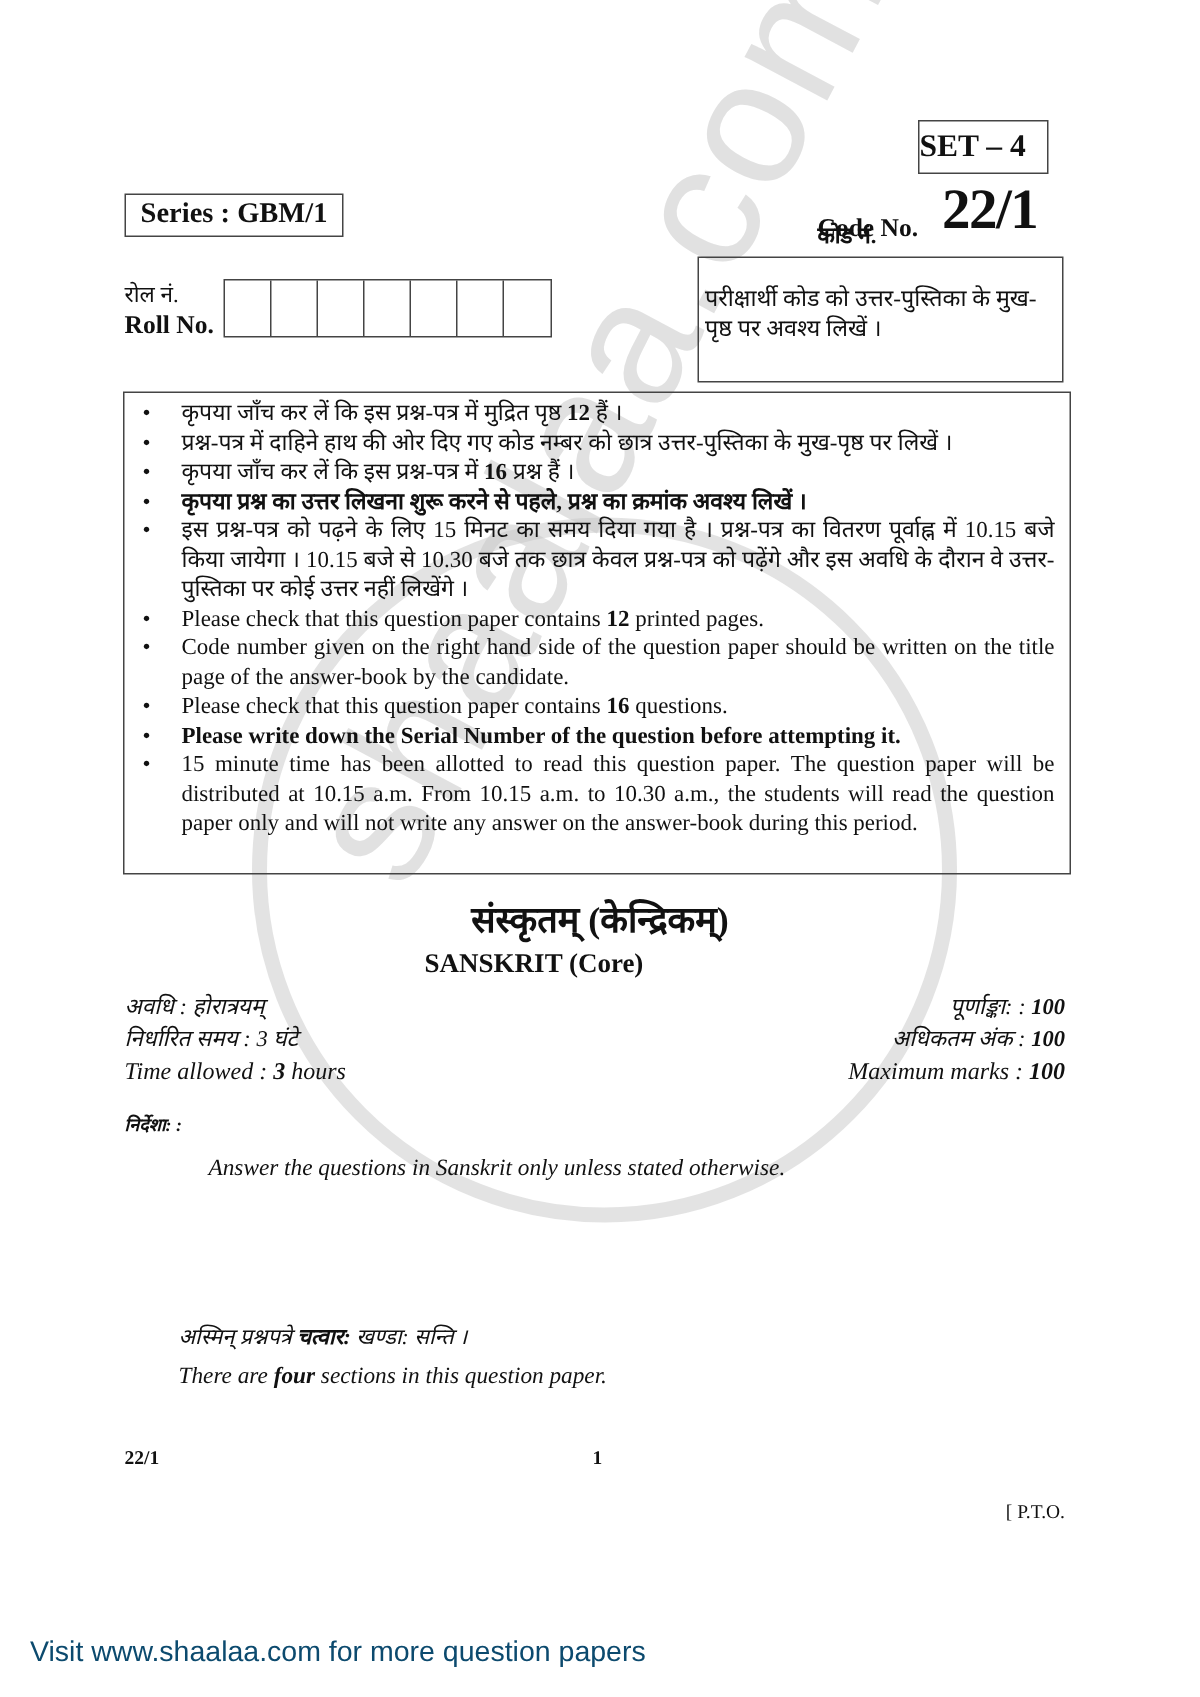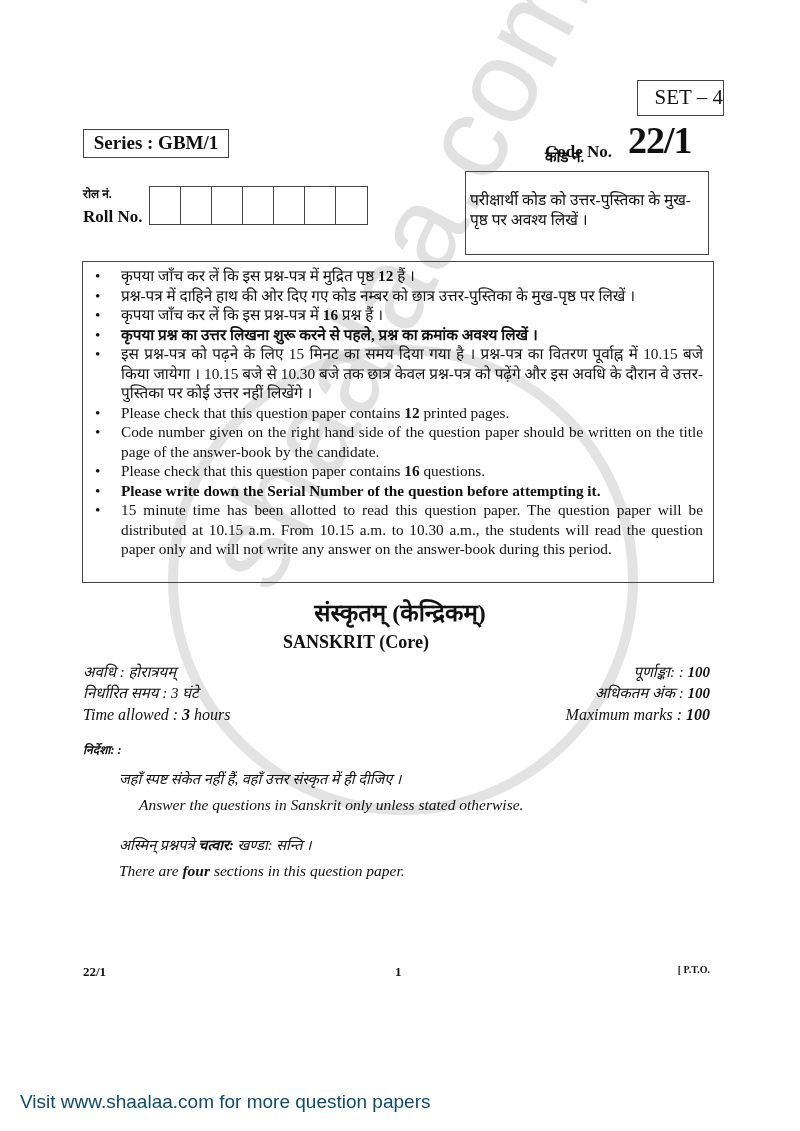--- a/index.html
+++ b/index.html
@@ -7,28 +7,28 @@
   body { position: relative; font-family: "Liberation Serif", "DejaVu Serif", serif; color: #111; }
   .abs { position: absolute; }
   .box { border: 1.5px solid #444; }
 
   
   .wm-circle { position: absolute; left: 168px; top: 345px; width: 470px; height: 470px; border-radius: 50%;
     border: 10px solid rgba(200,200,200,0.5); }
   .wm-text { position: absolute; left: 175px; top: 545px; font-family: "Liberation Sans", "DejaVu Sans", sans-serif;
     font-size: 118px; color: rgba(200,200,200,0.55); transform: rotate(-62deg); transform-origin: left top; letter-spacing: 2px; white-space: nowrap; }
 
-  .set-box { left: 612px; top: 80px; width: 87px; height: 36px; font-size: 21px; font-weight: normal; text-align: right; line-height: 32px; margin-left: 25px; }
+  .set-box { left: 612px; top: 80px; width: 87px; height: 36px; font-size: 21px; font-weight: bold; text-align: left; line-height: 32px; }
   .series-box { left: 83px; top: 129px; width: 146px; height: 29px; font-size: 19px; font-weight: bold; text-align: center; line-height: 26px; }
 
   .code-hi { left: 545px; top: 114px; font-size: 15px; font-weight: bold; margin-top: 32px; }
   .code-en { left: 545px; top: 142px; font-size: 17px; font-weight: bold; }
   .code-num { left: 628px; top: 118px; font-size: 38px; font-weight: bold; letter-spacing: -1px; }
 
-  .roll-hi { left: 83px; top: 185px; font-size: 12px; font-weight: bold; }
+  .roll-hi { left: 83px; top: 185px; font-size: 15px; font-weight: normal; }
   .roll-en { left: 83px; top: 207px; font-size: 17px; font-weight: bold; }
   .roll-grid { left: 149px; top: 186px; display: flex; border: 1.5px solid #444; }
   .roll-cell { width: 31px; height: 37px; border-right: 1.5px solid #444; }
   .roll-cell:last-child { border-right: none; }
 
   .code-box { left: 465px; top: 171px; width: 244px; height: 84px; padding: 18px 4px; font-size: 15.5px; line-height: 20px; }
 
   .instr-box { left: 82px; top: 261px; width: 632px; height: 322px; padding: 4px 10px 4px 8px; font-size: 15.3px; line-height: 19.5px; }
   .instr-item { display: flex; text-align: justify; }
   .instr-item .bullet { width: 30px; flex: none; padding-left: 4px; }
@@ -36,26 +36,26 @@
 
   .title-hi { left: 0; width: 800px; top: 595px; text-align: center; font-size: 24px; font-weight: bold; }
   .title-en { left: 0; width: 712px; top: 632px; text-align: center; font-size: 18px; font-weight: bold; }
 
   .meta-left { left: 83px; top: 662px; font-size: 15px; line-height: 21px; font-style: italic; }
   .meta-right { right: 90px; top: 662px; font-size: 15px; line-height: 21px; font-style: italic; text-align: right; }
 
   .directions-label { left: 83px; top: 741px; font-size: 12px; font-weight: bold; font-style: italic; }
   .dir-lines { left: 119px; top: 766px; font-size: 14.5px; line-height: 26px; font-style: italic; }
   .dir-lines .en { font-size: 15.5px; margin-left: 20px; }
-  .sec-lines { left: 119px; top: 832px; font-size: 14.5px; line-height: 26px; font-style: italic; }
+  .sec-lines { left: 119px; top: 879px; font-size: 14.5px; line-height: 26px; font-style: italic; }
   .sec-lines .en { font-size: 15.5px; text-align: right; }
 
   .footer-left { left: 83px; top: 964px; font-size: 13px; font-weight: bold; }
   .footer-mid { left: 395px; top: 964px; font-size: 13px; font-weight: bold; }
-  .footer-right { right: 90px; top: 964px; font-size: 10px; font-weight: bold; }
+  .footer-right { right: 90px; top: 1000px; font-size: 13px; font-weight: normal; }
 
   .visit { left: 20px; top: 1091px; font-family: "Liberation Sans", "DejaVu Sans", sans-serif; font-size: 19px; color: #0c4a6e; }
 </style>
 </head>
 <body>
 
 <div class="wm-circle"></div>
 <div class="wm-text">shaalaa.com</div>
 
 <div class="abs box set-box">SET – 4</div>
@@ -133,21 +133,20 @@
   <div style="font-size:16px;"><span>Time allowed : </span><b>3</b><span> hours</span></div>
 </div>
 <div class="abs meta-right">
   <div><span>पूर्णाङ्का:  : </span><b>100</b></div>
   <div><span>अधिकतम अंक : </span><b>100</b></div>
   <div style="font-size:16px;"><span>Maximum marks : </span><b>100</b></div>
 </div>
 
 <div class="abs directions-label">निर्देशा: :</div>
 <div class="abs dir-lines">
-  <div>जहाँ स्पष्ट संकेत नहीं हैं, वहाँ उत्तर संस्कृत में ही दीजिए ।</div>
   <div class="en">Answer the questions in Sanskrit only unless stated otherwise.</div>
 </div>
 <div class="abs sec-lines">
   <div><span>अस्मिन् प्रश्नपत्रे </span><b>चत्वार:</b><span> खण्डा: सन्ति ।</span></div>
   <div class="en"><span>There are </span><b>four</b><span> sections in this question paper.</span></div>
 </div>
 
 <div class="abs footer-left">22/1</div>
 <div class="abs footer-mid">1</div>
 <div class="abs footer-right">[ P.T.O.</div>

